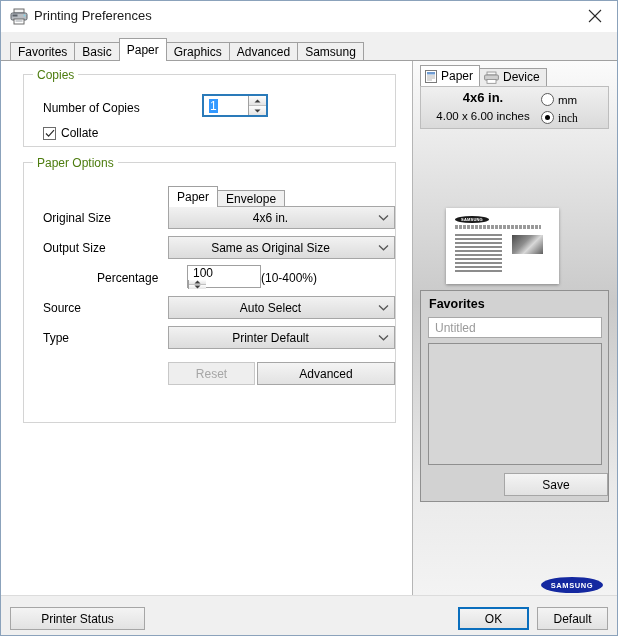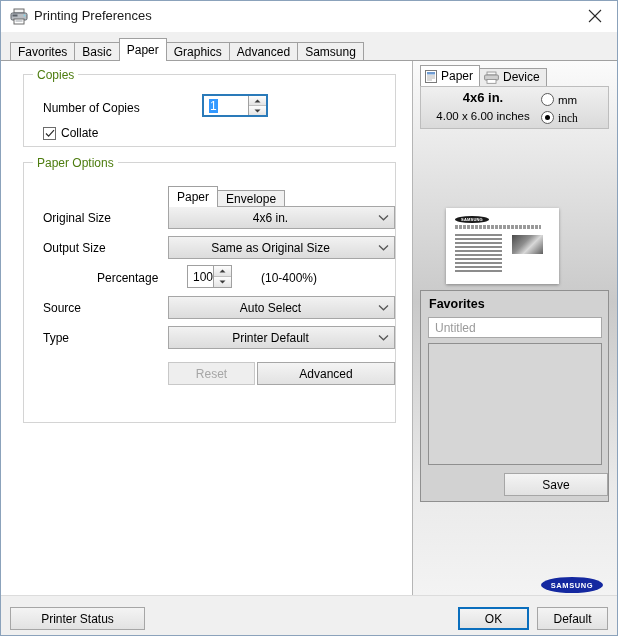--- a/index.html
+++ b/index.html
@@ -475,21 +475,21 @@
         <div class="combo" style="left:144px; top:73px; width:227px;">
           <span class="cval">Same as Original Size</span>
           <span class="carrow">
             <svg width="11" height="7" viewBox="0 0 11 7">
                 <polyline points="1,1.5 5.5,5.8 10,1.5" fill="none" stroke="#555" stroke-width="1.2"></polyline>
               </svg>
           </span>
         </div>
 
         <span class="field-label" style="left:26px; top:108px;margin-left:47px;">Percentage</span>
-        <div class="spinner" style="left:163px; top:102px; width:45px;">
+        <div class="spinner" style="left:163px; top:102px; width:74px;flex-direction:column;">
           <div class="val">
             <span>100</span>
           </div>
           <div class="arrows">
             <div class="ar up">
               <svg width="7" height="4" viewBox="0 0 7 4">
                   <path d="M3.5 0.5 L6.5 3.5 L0.5 3.5 Z" fill="#3c3c3c"></path>
                 </svg>
             </div>
             <div class="ar down">

